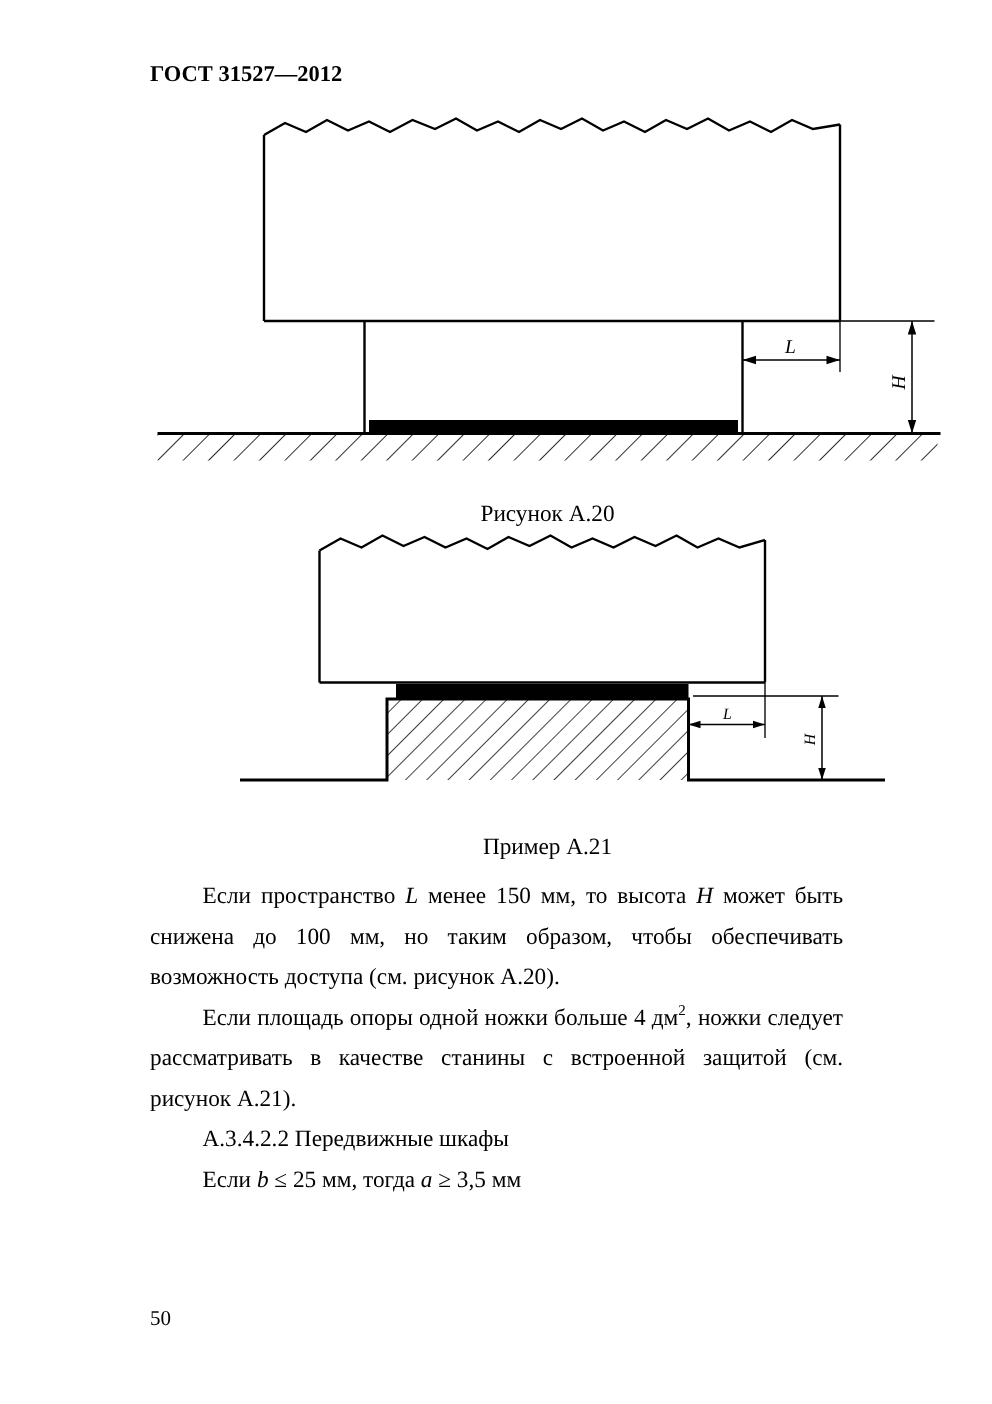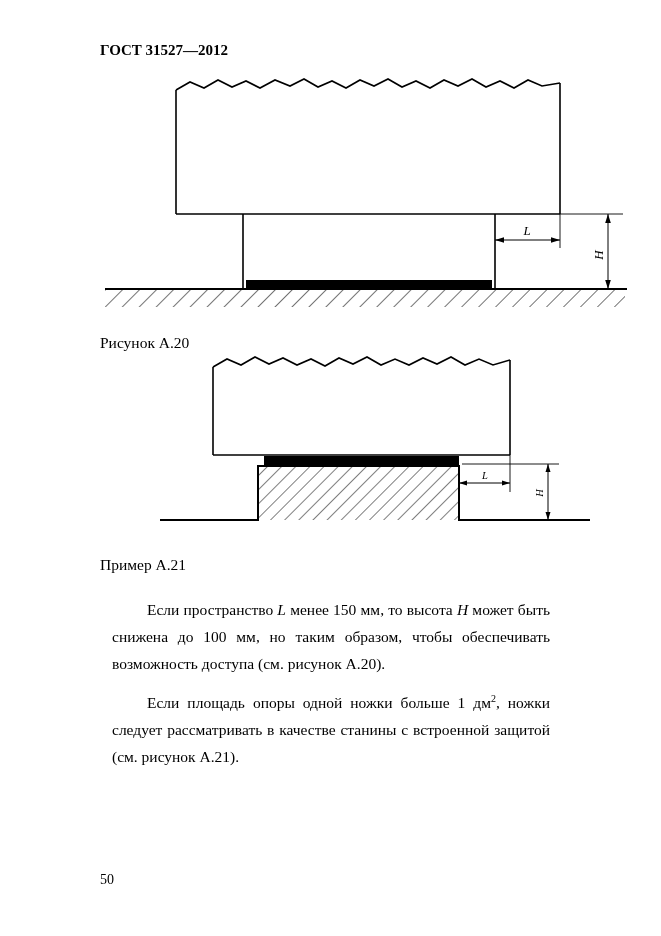--- a/index.html
+++ b/index.html
@@ -13,29 +13,29 @@
   }
   .doc-header {
     position:absolute; left:100px; top:42px;
     font-size:15px; font-weight:bold;
   }
   .fig { position:absolute; }
   .fig1 { left:100px; top:74px; }
   .fig2 { left:155px; top:352px; }
   .caption {
     position:absolute; left:100px; width:530px;
-    font-size:15.5px;
+    text-align:center; font-size:15.5px;
   }
   .cap1 { top:334px; }
   .cap2 { top:556px; }
   .body-text {
     position:absolute; left:100px; top:584px; width:462px;
     font-size:15.5px; line-height:27px; text-align:justify;
   }
-  .body-text p { margin:12px; text-indent:35px; }
+  .body-text p { margin:0; text-indent:35px; }
   .body-text i { font-style:italic; }
   sup { font-size:10px; line-height:0; }
   .page-number {
     position:absolute; left:100px; top:872px; font-size:14px;
   }
   svg text {
     font-family:"Liberation Serif","DejaVu Serif",serif;
     font-style:italic; fill:#000;
   }
 </style>
@@ -126,22 +126,24 @@
       <polygon points="393,168 390.5,160 395.5,160" fill="#000" stroke="none"></polygon>
     </g>
     <text x="388" y="141" font-size="10.5" text-anchor="middle" transform="rotate(-90 388 141)">H</text>
   </svg>
 
   <div class="caption cap2">Пример А.21</div>
 
   <div class="body-text">
     <p><span>Если пространство </span><i>L</i><span> менее 150 мм, то высота </span><i>H</i><span> может быть снижена до 100 мм, но таким образом, чтобы обеспечивать возможность доступа (см. рисунок А.20).</span></p>
 
-    <p><span>Если площадь опоры одной ножки больше 1 дм</span><sup>2</sup><span>, ножки следует рассматривать в качестве станины с встроенной защитой (см. рисунок А.21).</span></p>
+    <p><span>Если площадь опоры одной ножки больше 4 дм</span><sup>2</sup><span>, ножки следует рассматривать в качестве станины с встроенной защитой (см. рисунок А.21).</span></p>
+
+    <p>А.3.4.2.2 Передвижные шкафы</p>
 
 
-
+    <p><span>Если </span><i>b</i><span> ≤ 25 мм, тогда </span><i>a</i><span> ≥ 3,5 мм</span></p>
 
   </div>
 
   <div class="page-number">50</div>
 
 </div>
 
 </body></html>

